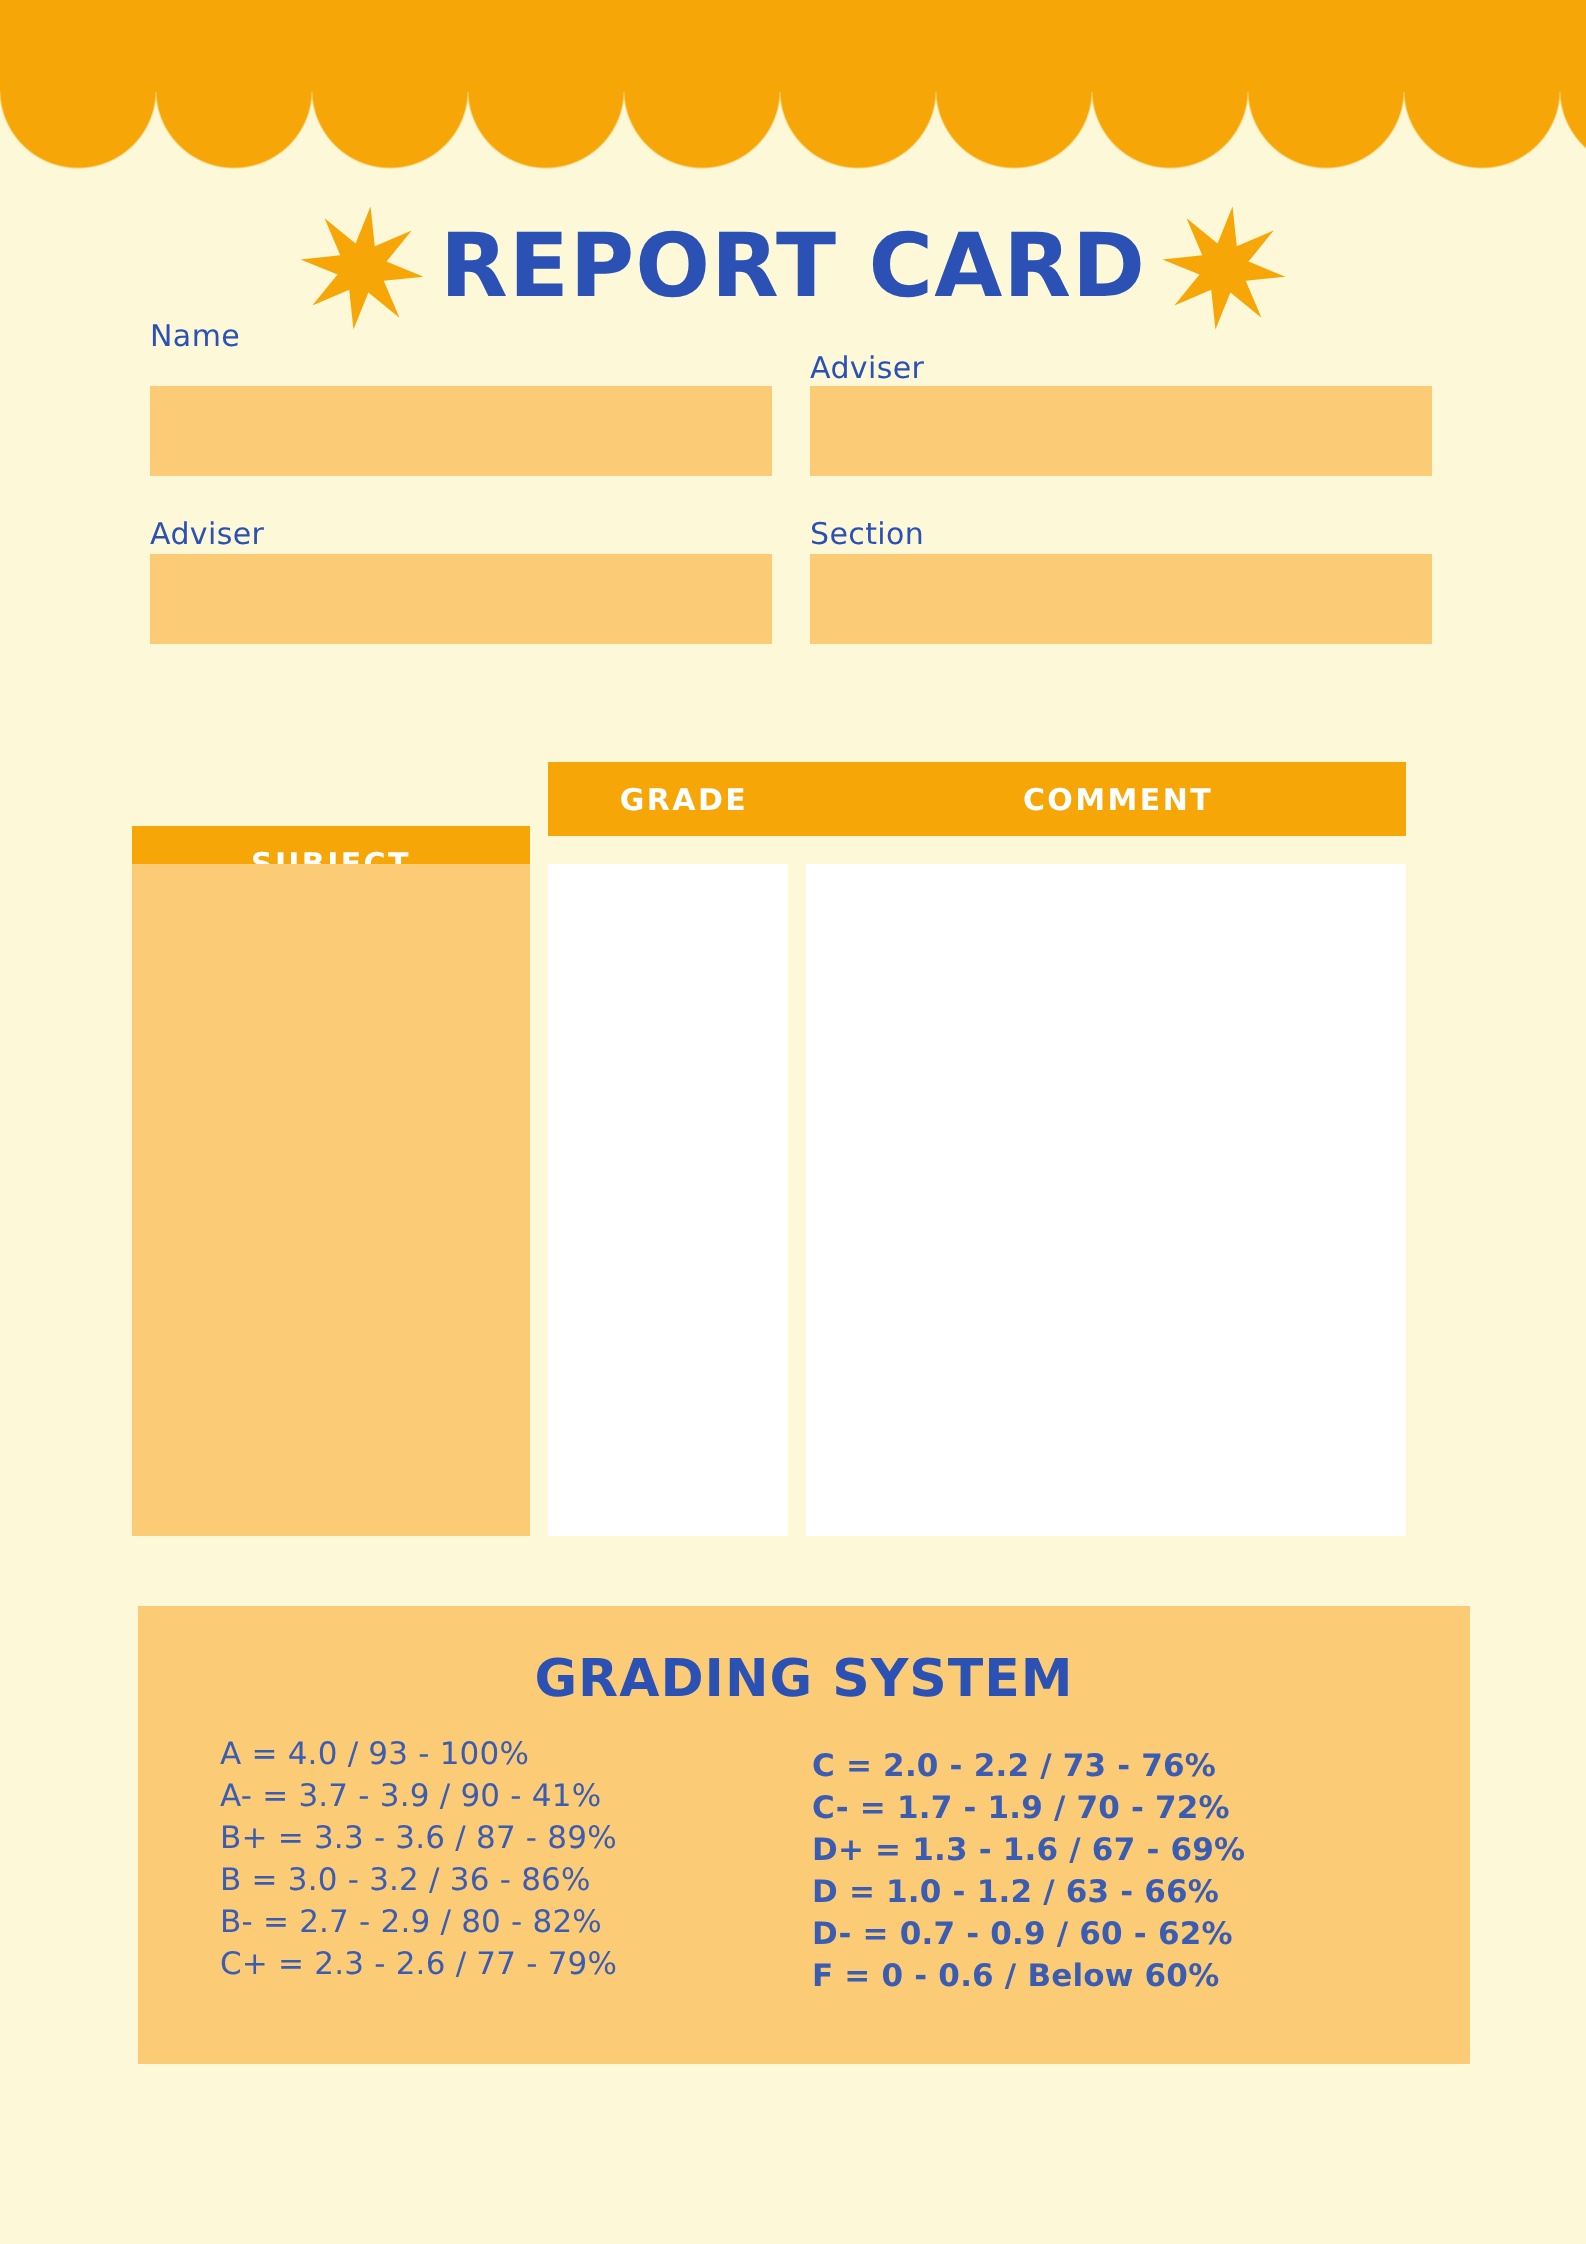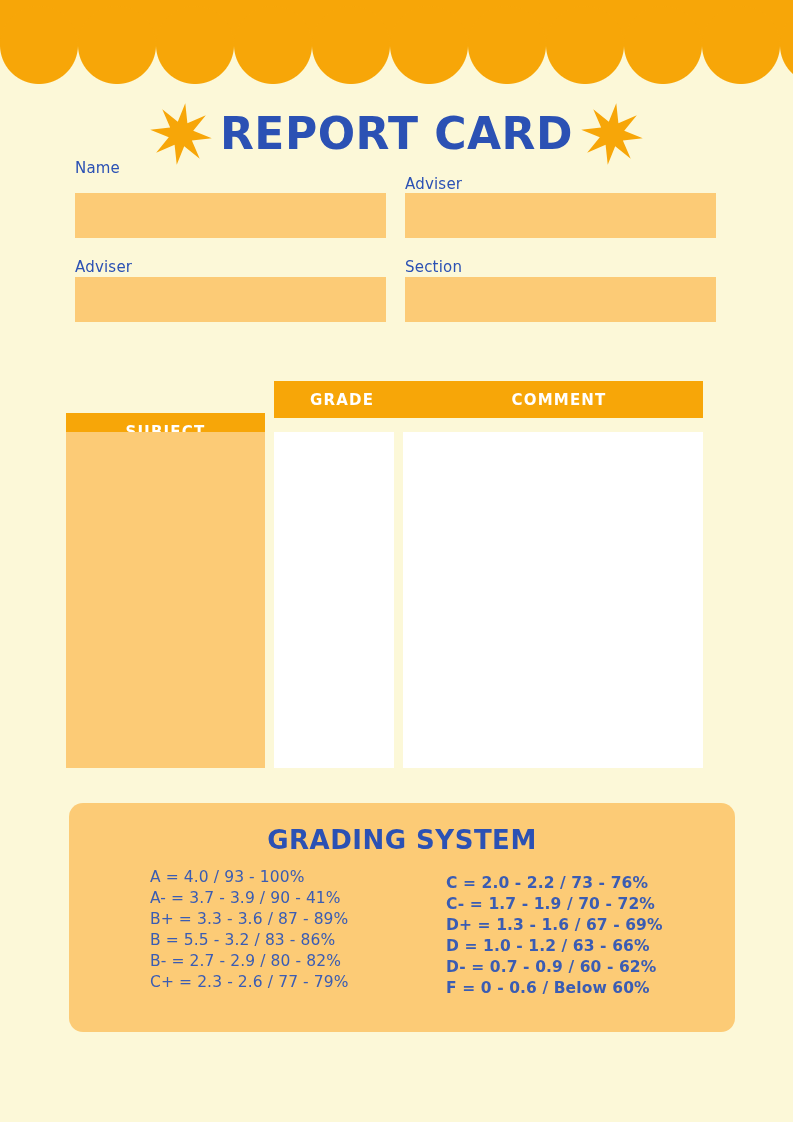--- a/index.html
+++ b/index.html
@@ -72,35 +72,34 @@
   .td{
     position:absolute;top:432px;height:336px;
   }
   .td-subject{left:66px;width:199px;background:var(--light-orange);}
   .td-grade{left:274px;width:120px;background:var(--white);}
   .td-comment{left:403px;width:300px;background:var(--white);}
   
   .grading-panel{
     position:absolute;left:69px;top:803px;width:666px;height:229px;
     background:var(--light-orange);
-    border-radius:14px;
   }
   .grading-title{
     position:absolute;top:22px;left:0;width:100%;
     text-align:center;font-size:26px;font-weight:800;
     color:var(--blue);letter-spacing:0.5px;
   }
   .grading-col{
     position:absolute;top:64px;
     font-size:15.5px;color:var(--text-blue);
     line-height:21px;font-weight:500;letter-spacing:0.1px;
   }
   .grading-col-left{left:41px;}
   .grading-col-right{left:337px;top:70px;font-weight:bold;}
-  .grading-line{white-space:nowrap;margin-left:40px;}
+  .grading-line{white-space:nowrap;}
 </style>
 </head>
 <body>
 
 <div class="page">
 
   <div class="scallop"></div>
 
   <div class="title-row">
     <span class="star">
@@ -133,21 +132,21 @@
   <div class="td td-subject"></div>
   <div class="td td-grade"></div>
   <div class="td td-comment"></div>
 
   <div class="grading-panel">
     <div class="grading-title">GRADING SYSTEM</div>
     <div class="grading-col grading-col-left">
       <div class="grading-line">A = 4.0 / 93 - 100%</div>
       <div class="grading-line">A- = 3.7 - 3.9 / 90 - 41%</div>
       <div class="grading-line">B+ = 3.3 - 3.6 / 87 - 89%</div>
-      <div class="grading-line">B = 5.5 - 3.2 / 83 - 86%</div>
+      <div class="grading-line">B = 3.0 - 3.2 / 36 - 86%</div>
       <div class="grading-line">B- = 2.7 - 2.9 / 80 - 82%</div>
       <div class="grading-line">C+ = 2.3 - 2.6 / 77 - 79%</div>
     </div>
     <div class="grading-col grading-col-right">
       <div class="grading-line">C = 2.0 - 2.2 / 73 - 76%</div>
       <div class="grading-line">C- = 1.7 - 1.9 / 70 - 72%</div>
       <div class="grading-line">D+ = 1.3 - 1.6 / 67 - 69%</div>
       <div class="grading-line">D = 1.0 - 1.2 / 63 - 66%</div>
       <div class="grading-line">D- = 0.7 - 0.9 / 60 - 62%</div>
       <div class="grading-line">F = 0 - 0.6 / Below 60%</div>

